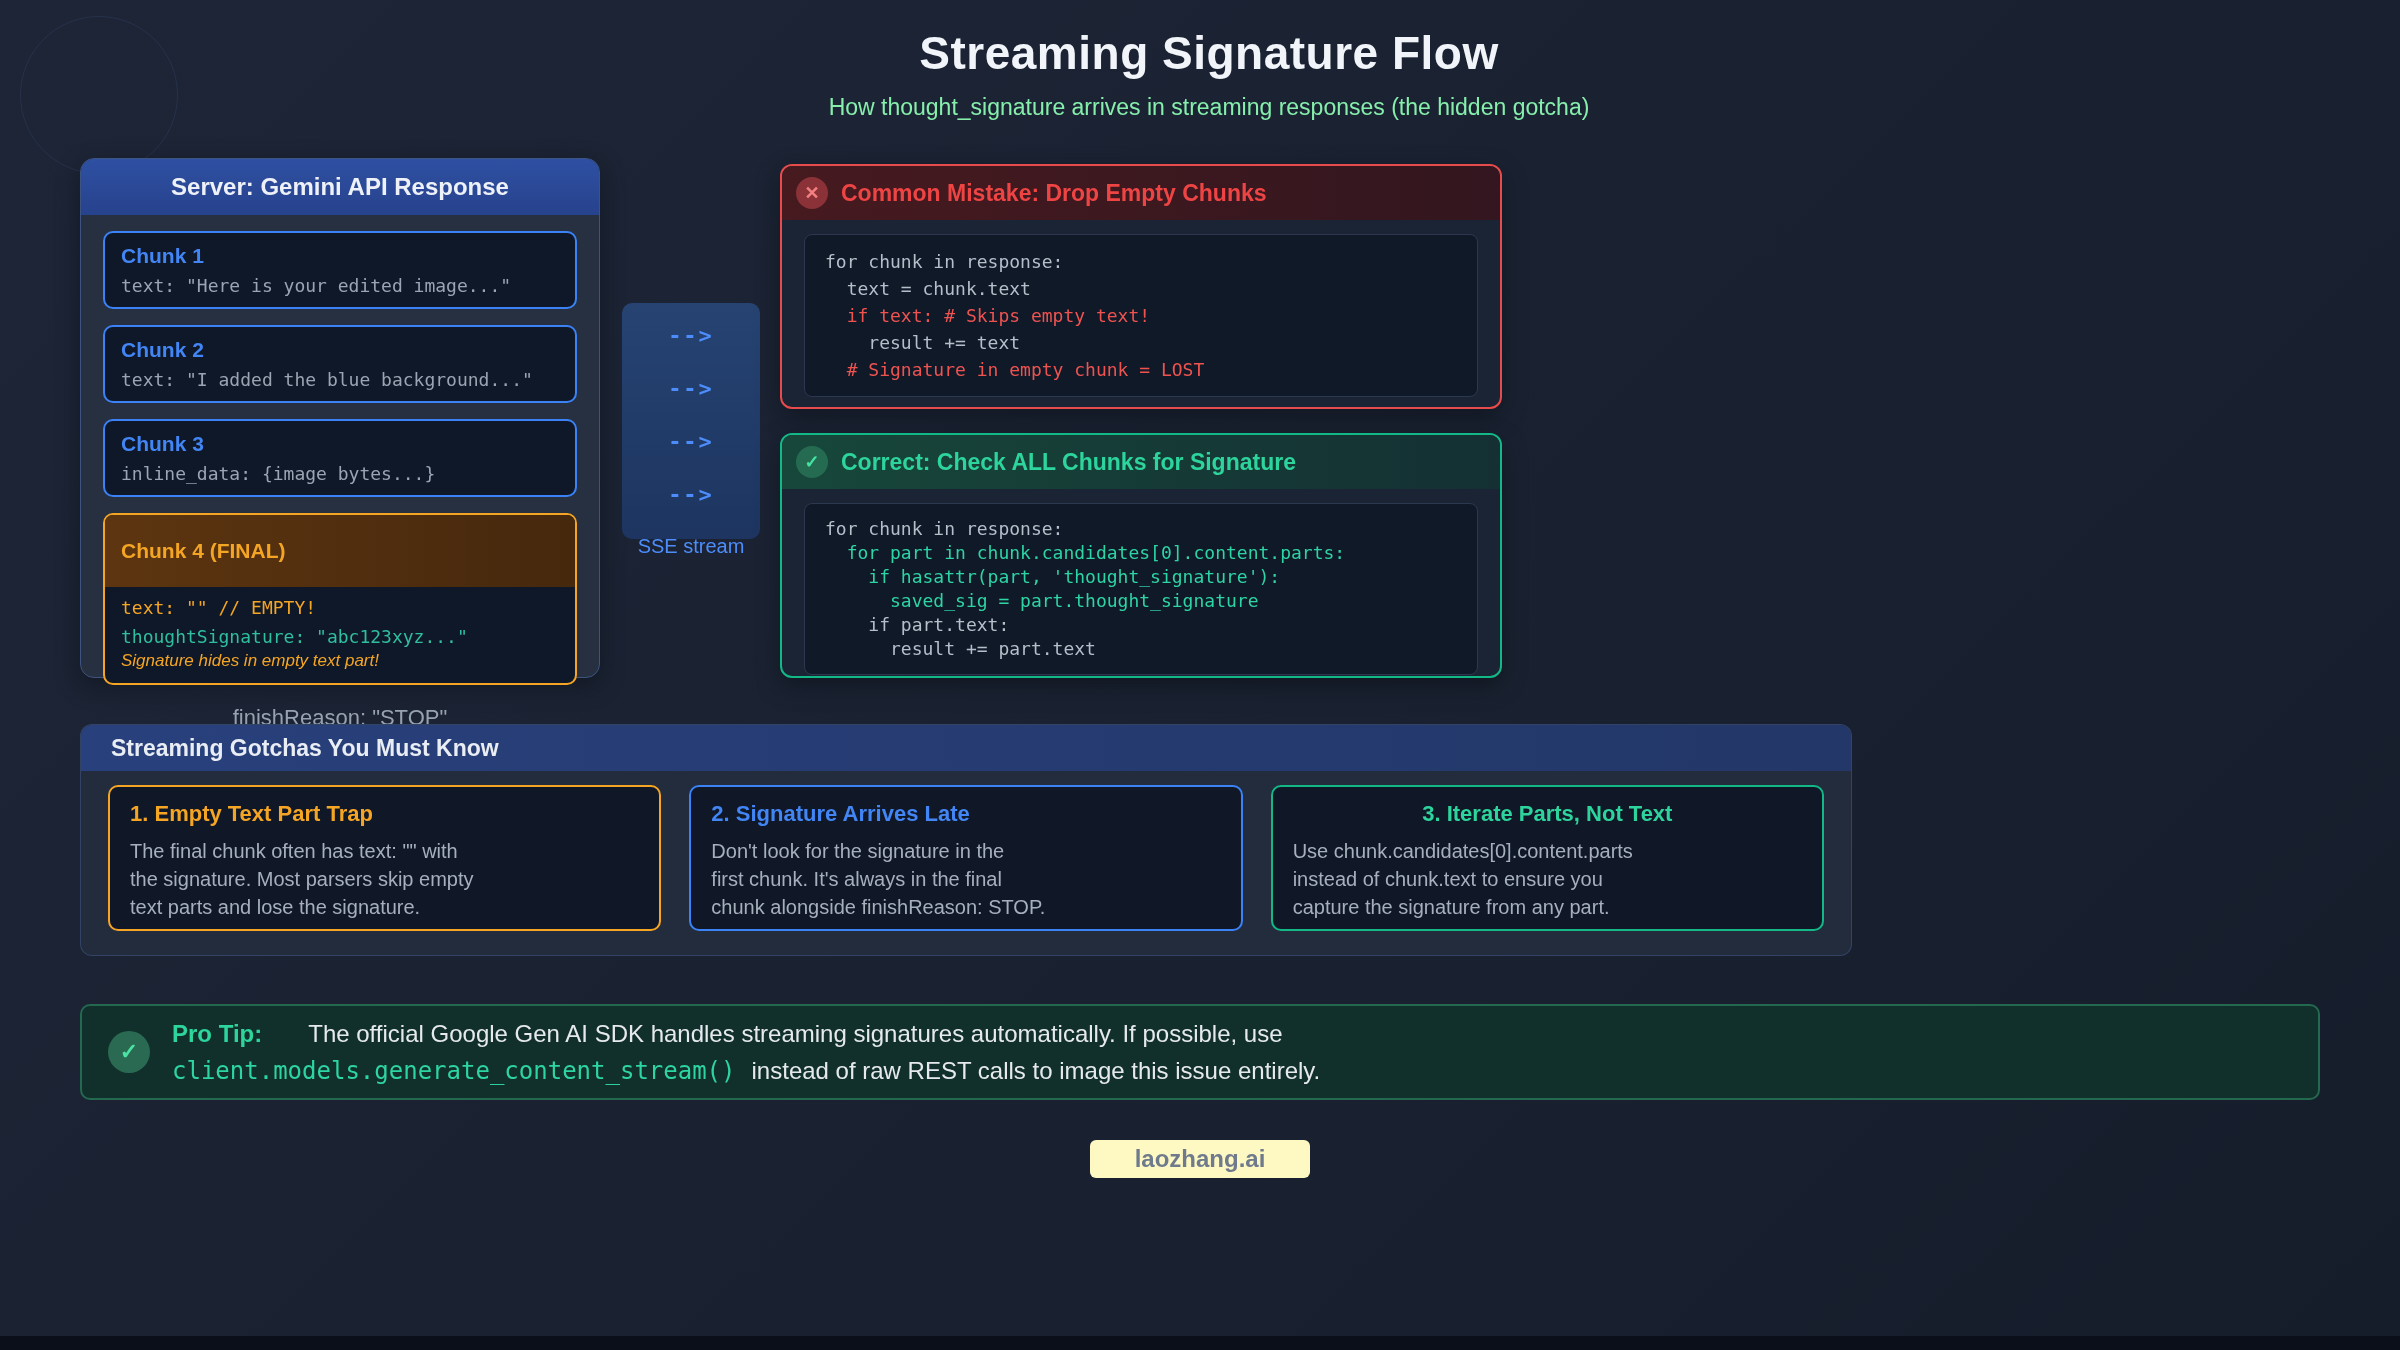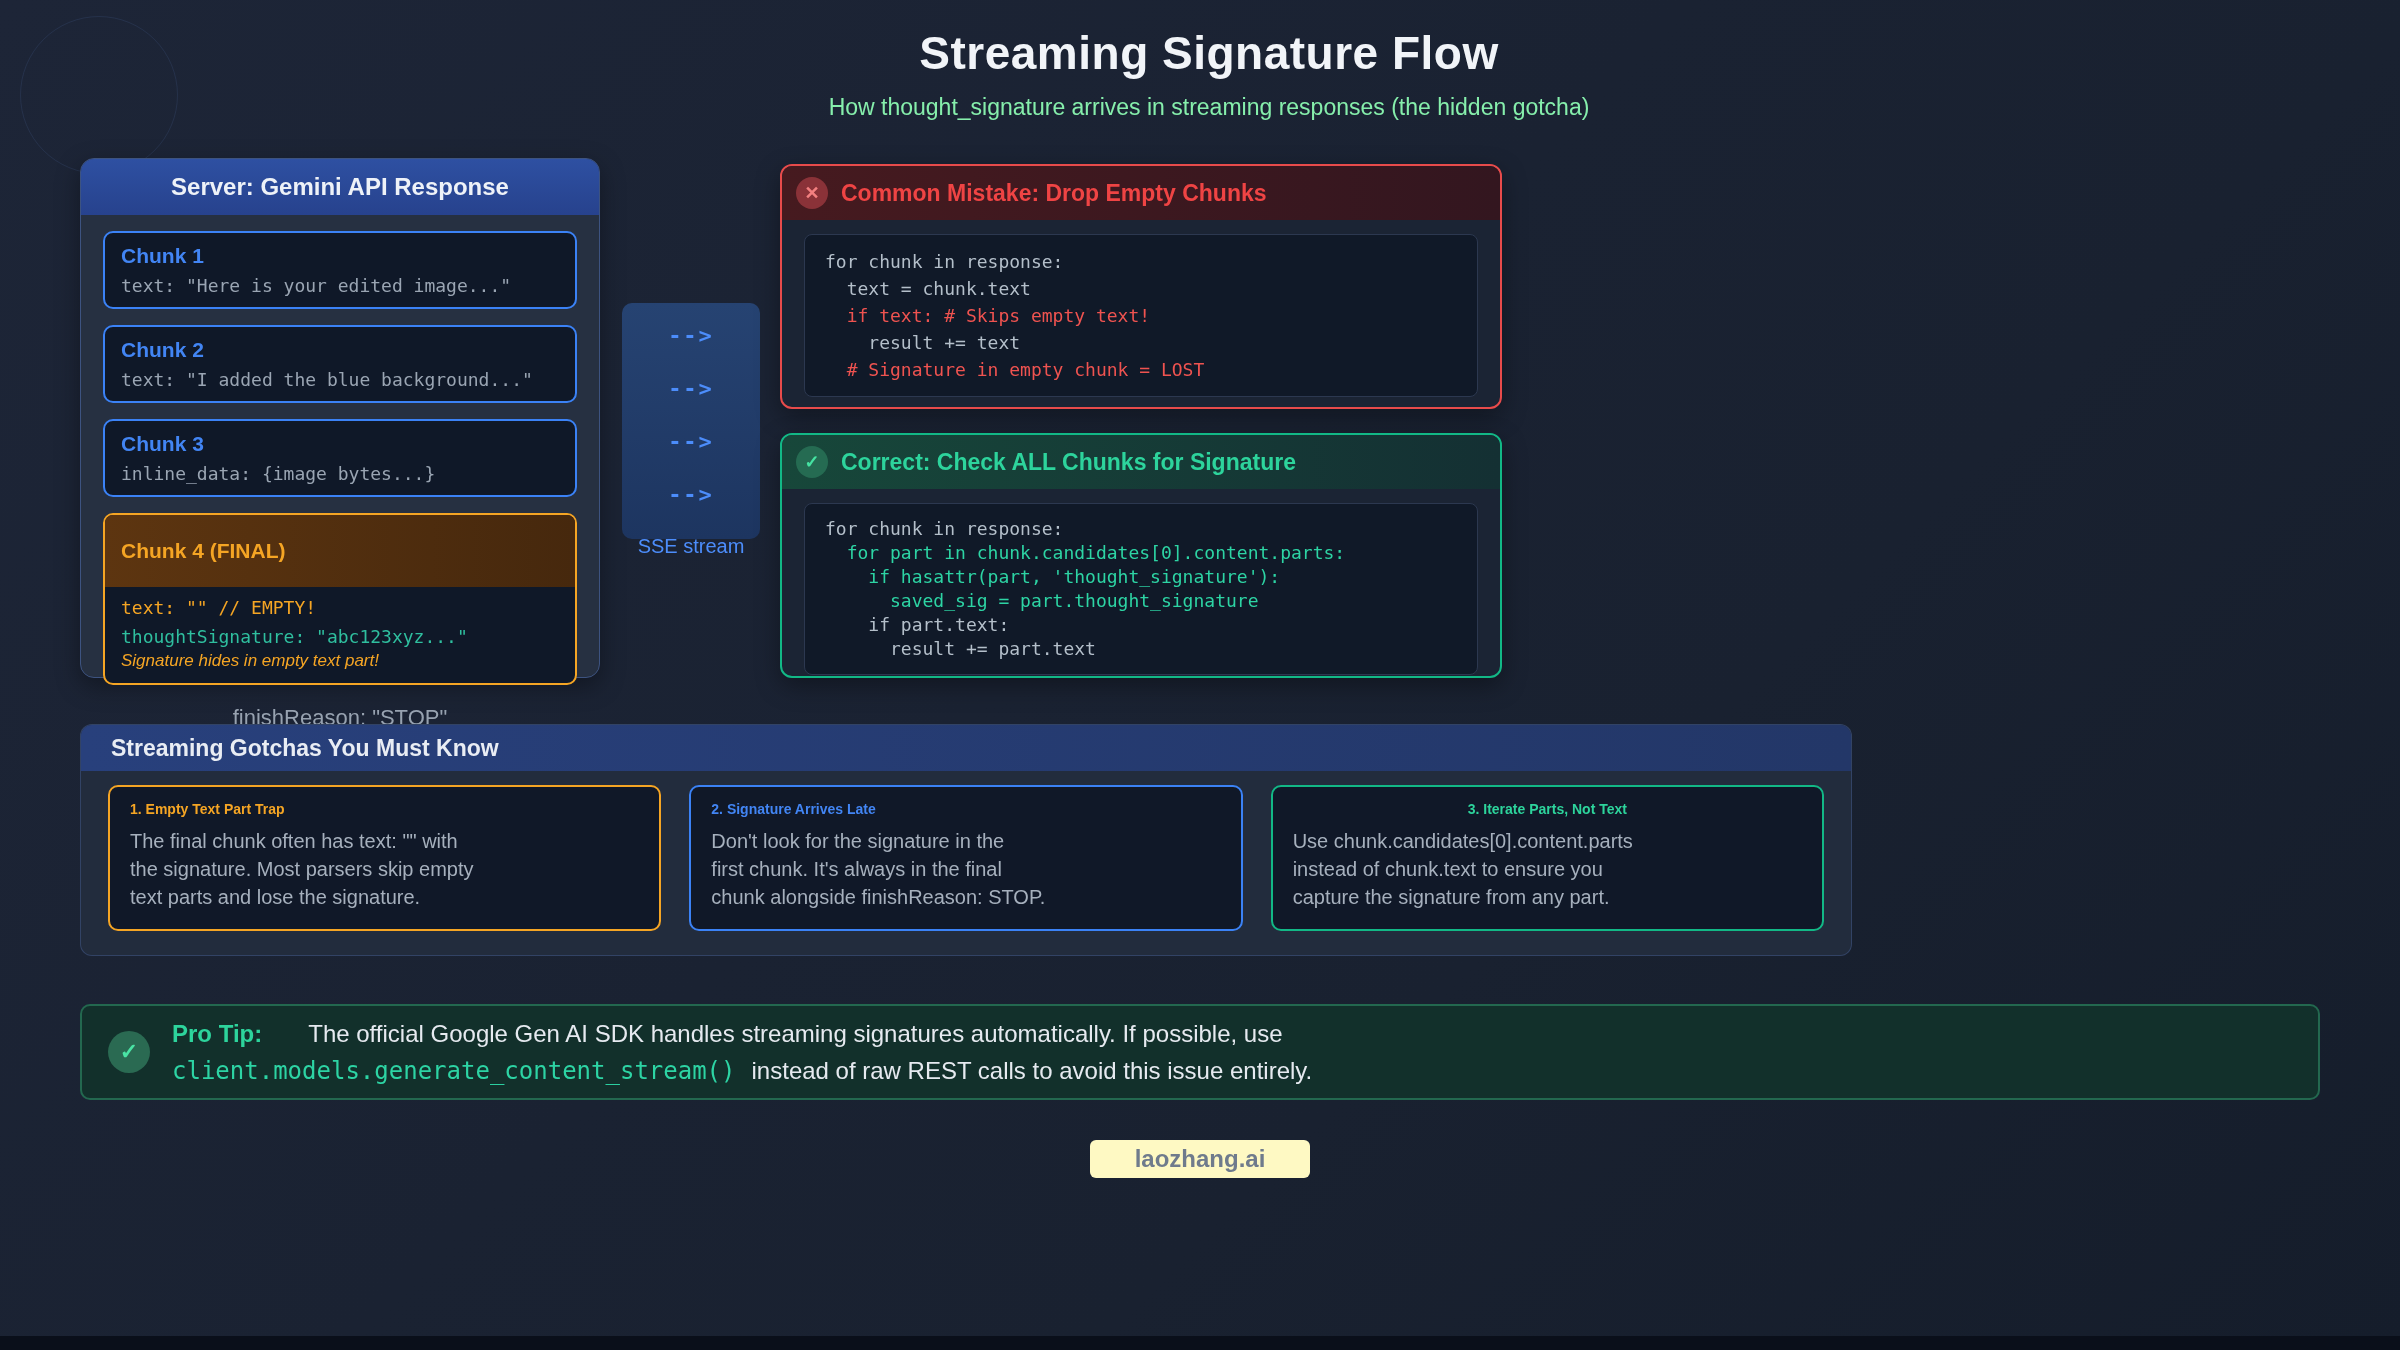--- a/index.html
+++ b/index.html
@@ -102,21 +102,21 @@
     border-radius: 11px 11px 0 0; display: flex; align-items: center; padding-left: 30px;
     font-size: 23px; font-weight: bold; color: #e9edf4;
   }
   .gotcha-cards { display: flex; gap: 28px; padding: 14px 27px 0 27px; }
   .gotcha-card {
     flex: 1; height: 146px; background: #101828; border-radius: 10px; padding: 14px 20px;
   }
   .gotcha-card.accent-orange { border: 2px solid #f5a524; }
   .gotcha-card.accent-blue   { border: 2px solid #3b82f6; }
   .gotcha-card.accent-green  { border: 2px solid #12b886; }
-  .gotcha-title { font-size: 14px; font-weight: bold; margin-bottom: 10px; }
+  .gotcha-title { font-size: 22px; font-weight: bold; margin-bottom: 10px; }
   .accent-orange .gotcha-title { color: #f5a524; }
   .accent-blue   .gotcha-title { color: #4285f4; }
   .accent-green  .gotcha-title { color: #2dd49c; text-align: center; }
   .gotcha-line { font-size: 20px; color: #a6b0bd; line-height: 28px; }
 
   
   .protip-panel {
     position: absolute; left: 80px; top: 1004px; width: 2240px; height: 96px;
     background: #12302b; border: 2px solid #23684f; border-radius: 10px;
     display: flex; align-items: center; padding-left: 26px;
@@ -235,20 +235,20 @@
   </div>
 </div>
 
 <div class="protip-panel">
   <div class="protip-check">✓</div>
   <div>
     <div class="protip-line">
       <span class="protip-label">Pro Tip:</span><span>The official Google Gen AI SDK handles streaming signatures automatically. If possible, use</span>
     </div>
     <div class="protip-line">
-      <span class="protip-code">client.models.generate_content_stream()</span><span>instead of raw REST calls to avoid this issue entirely.</span>
+      <span class="protip-code">client.models.generate_content_stream()</span><span>instead of raw REST calls to image this issue entirely.</span>
     </div>
   </div>
 </div>
 
 <div class="footer-pill">laozhang.ai</div>
 
 <div class="bottom-strip"></div>
 
 </body></html>

